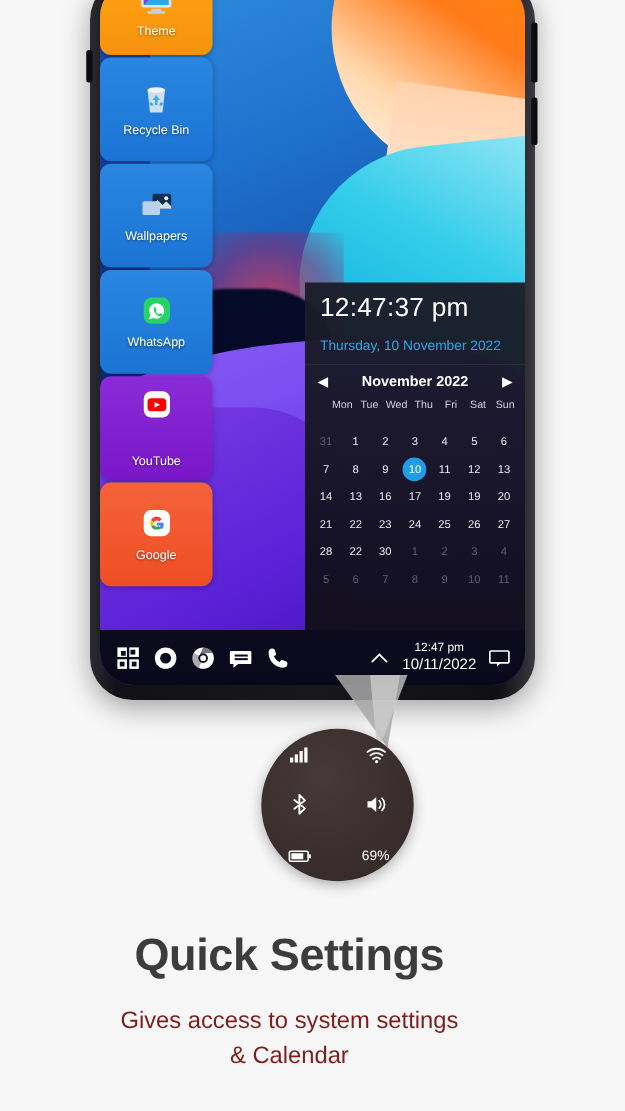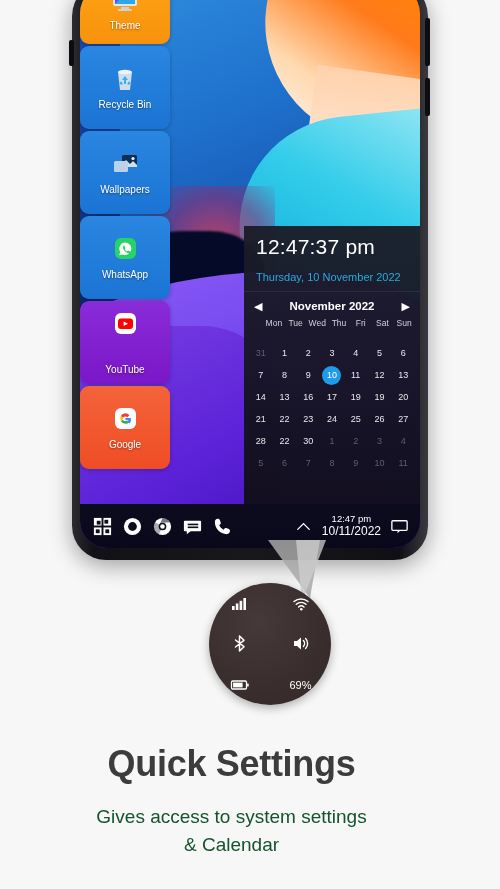--- a/index.html
+++ b/index.html
@@ -168,21 +168,21 @@
   .qs-cell{display:flex;align-items:center;justify-content:center;gap:4px;cursor:pointer;}
   .qs-ic{width:19px;height:19px;display:block;}
   #qs-battery-pct{color:#fff;font-size:11px;}
 
   
   #caption{position:absolute;left:0;top:720px;width:463px;text-align:center;margin-top:23px;}
   #caption-title{
     color:#3c3c3c;font-size:36px;font-weight:bold;letter-spacing:-.3px;
   }
   #caption-sub{
-    color:#14532d;font-size:19px;margin-top:18px;line-height:1.45;
+    color:#7f1d1d;font-size:19px;margin-top:18px;line-height:1.45;
   }
 </style>
 </head>
 <body>
 
 <div id="phone-wrap">
   <div id="phone-body"></div>
   <div class="side-btn" id="btn-mute"></div>
   <div class="side-btn" id="btn-vol-up"></div>
   <div class="side-btn" id="btn-vol-dn"></div>

